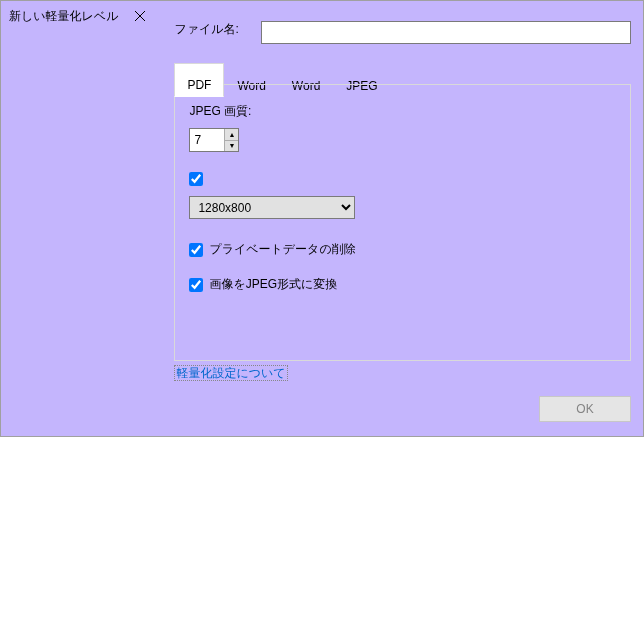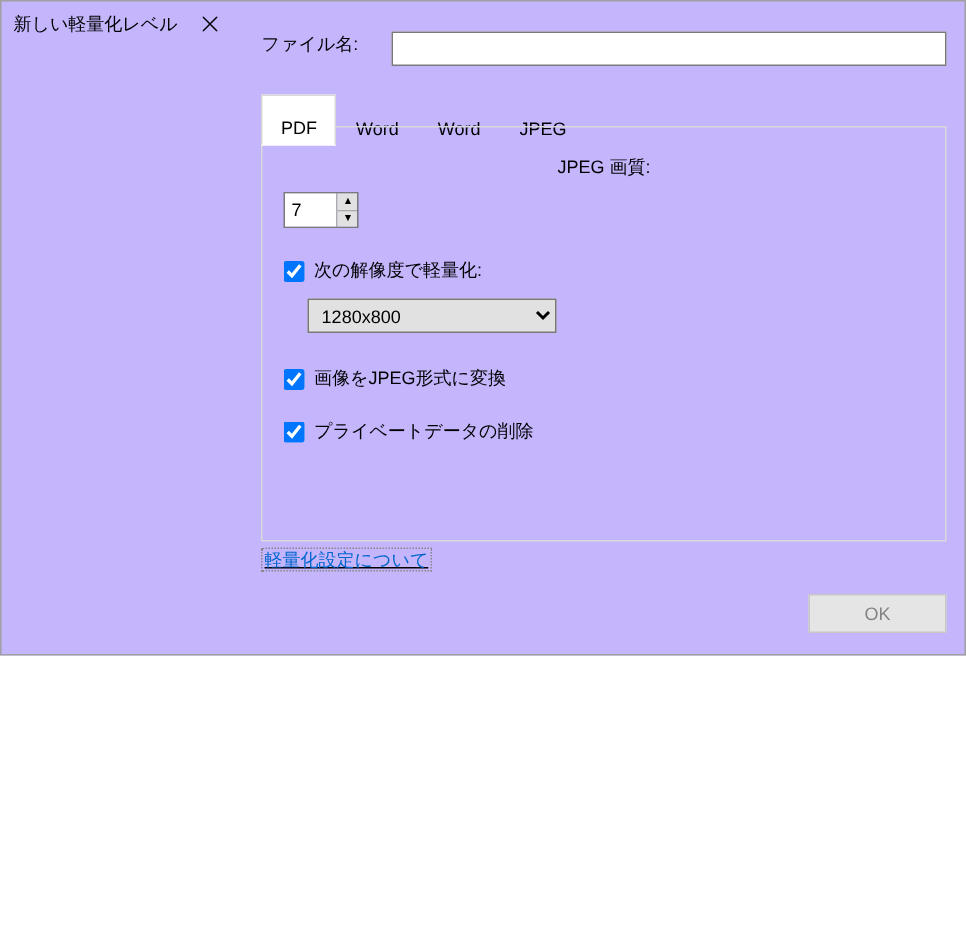--- a/index.html
+++ b/index.html
@@ -90,21 +90,21 @@
     z-index: 2;
   }
   .tabpanel {
     border: 1px solid #d9d9d9;
     border-top: 1px solid #d9d9d9;
     flex: 1;
     padding: 18px 14px;
     position: relative;
     margin-top: 0;
   }
-  .field-label { margin-bottom: 8px; text-align: center; }
+  .field-label { margin-bottom: 8px; }
   .spinner {
     display: inline-flex;
     border: 1px solid #7a7a7a;
     width: 50px;
     height: 24px;
     margin-bottom: 20px;
   }
   .spinner input {
     width: 34px;
     border: none;
@@ -136,35 +136,34 @@
     display: flex;
     align-items: center;
     margin-bottom: 18px;
   }
   .checkbox-row input[type=checkbox] {
     margin: 0 6px 0 0;
     width: 14px;
     height: 14px;
   }
   .select-wrap {
-    margin: -8px 0 22px 16px;
+    margin: -8px 0 22px 0;
   }
   .select-wrap select {
     width: 166px;
     height: 23px;
     border: 1px solid #7a7a7a;
     background: #e1e1e1;
     font-family: inherit;
     font-size: 12px;
     padding: 0 4px;
   }
   .link-row {
     margin-top: 4px;
     margin-bottom: 8px;
-    text-decoration: underline;
   }
   .link-row a {
     color: #0066cc;
     text-decoration: none;
     border: 1px dotted #888;
     padding: 0 1px;
   }
   .button-bar {
     display: flex;
     justify-content: flex-end;
@@ -221,37 +220,36 @@
       <div class="spinner">
         <input type="text" value="7" style="">
         <div class="btns">
           <button>▲</button>
           <button>▼</button>
         </div>
       </div>
 
       <div class="checkbox-row">
         <input type="checkbox" checked="" style="">
-        <span>次の解像度で軽量化:</span>
       </div>
 
       <div class="select-wrap">
         <select>
           <option>1280x800</option>
         </select>
       </div>
 
       <div class="checkbox-row">
         <input type="checkbox" checked="" style="">
-        <span>画像をJPEG形式に変換</span>
+        <span>プライベートデータの削除</span>
       </div>
 
       <div class="checkbox-row">
         <input type="checkbox" checked="" style="">
-        <span>プライベートデータの削除</span>
+        <span>画像をJPEG形式に変換</span>
       </div>
 
 
     </div>
 
     <div class="link-row">
       <a href="#">軽量化設定について</a>
     </div>
 
     <div class="button-bar">

